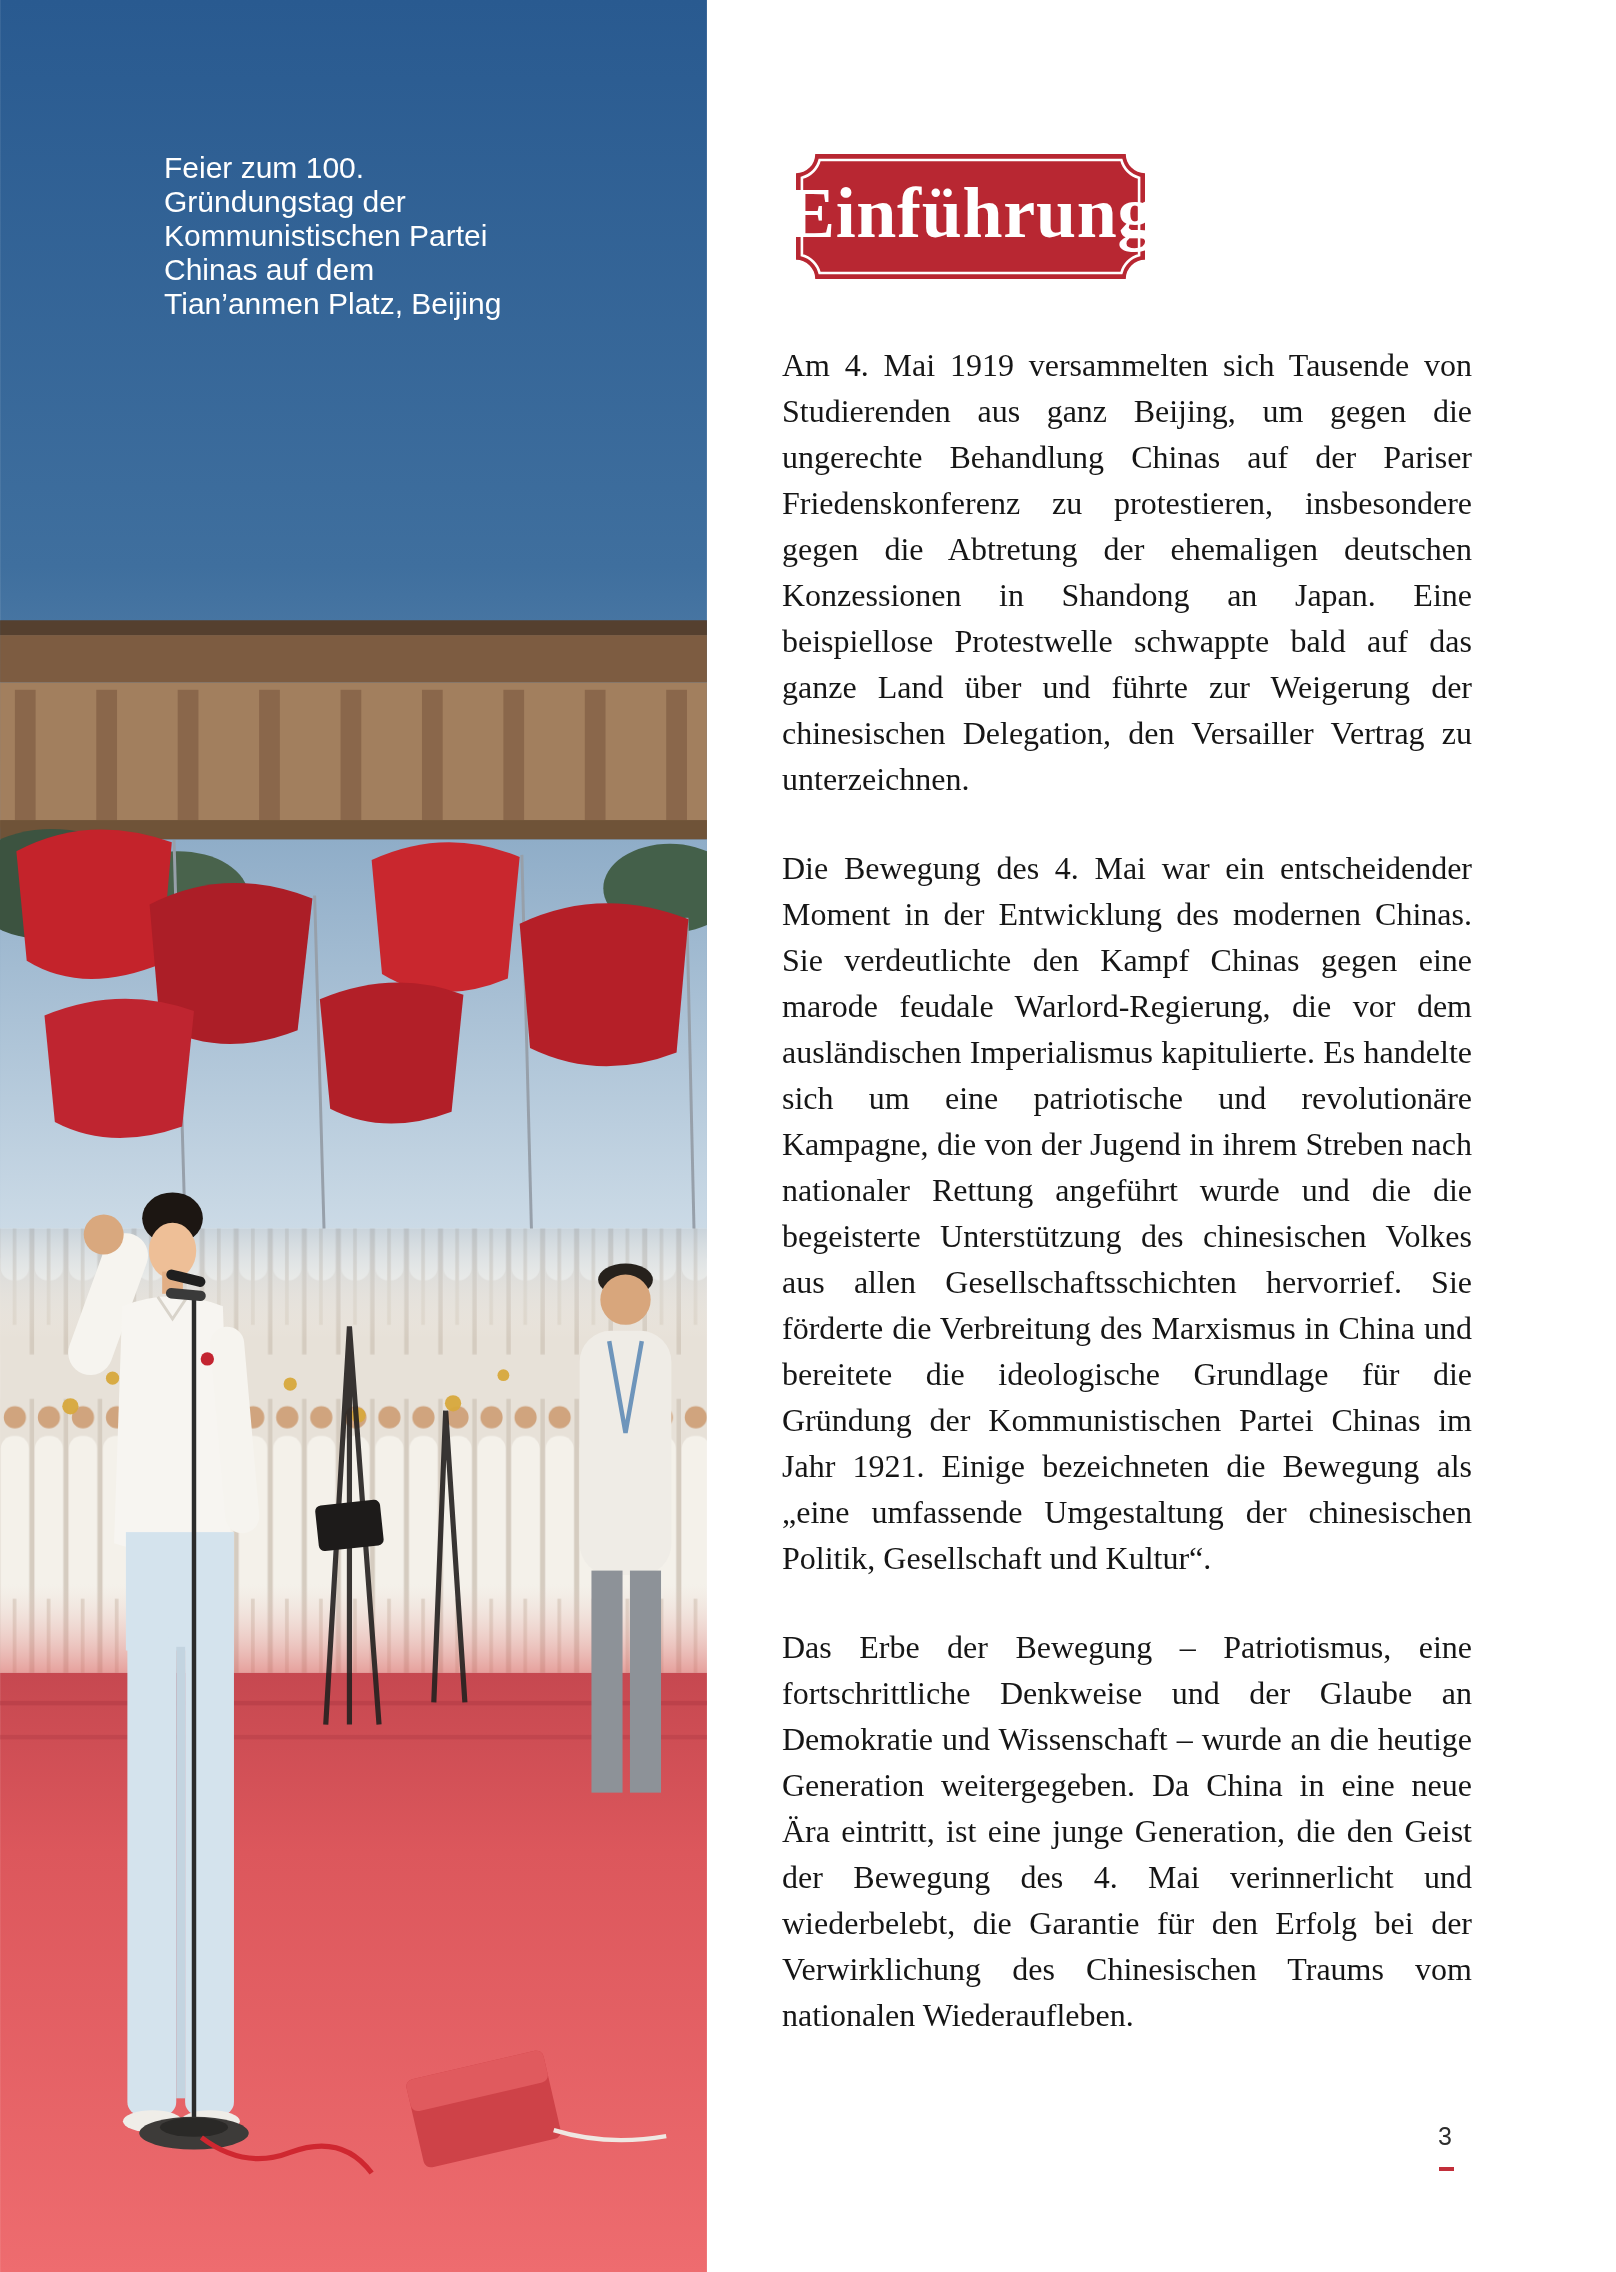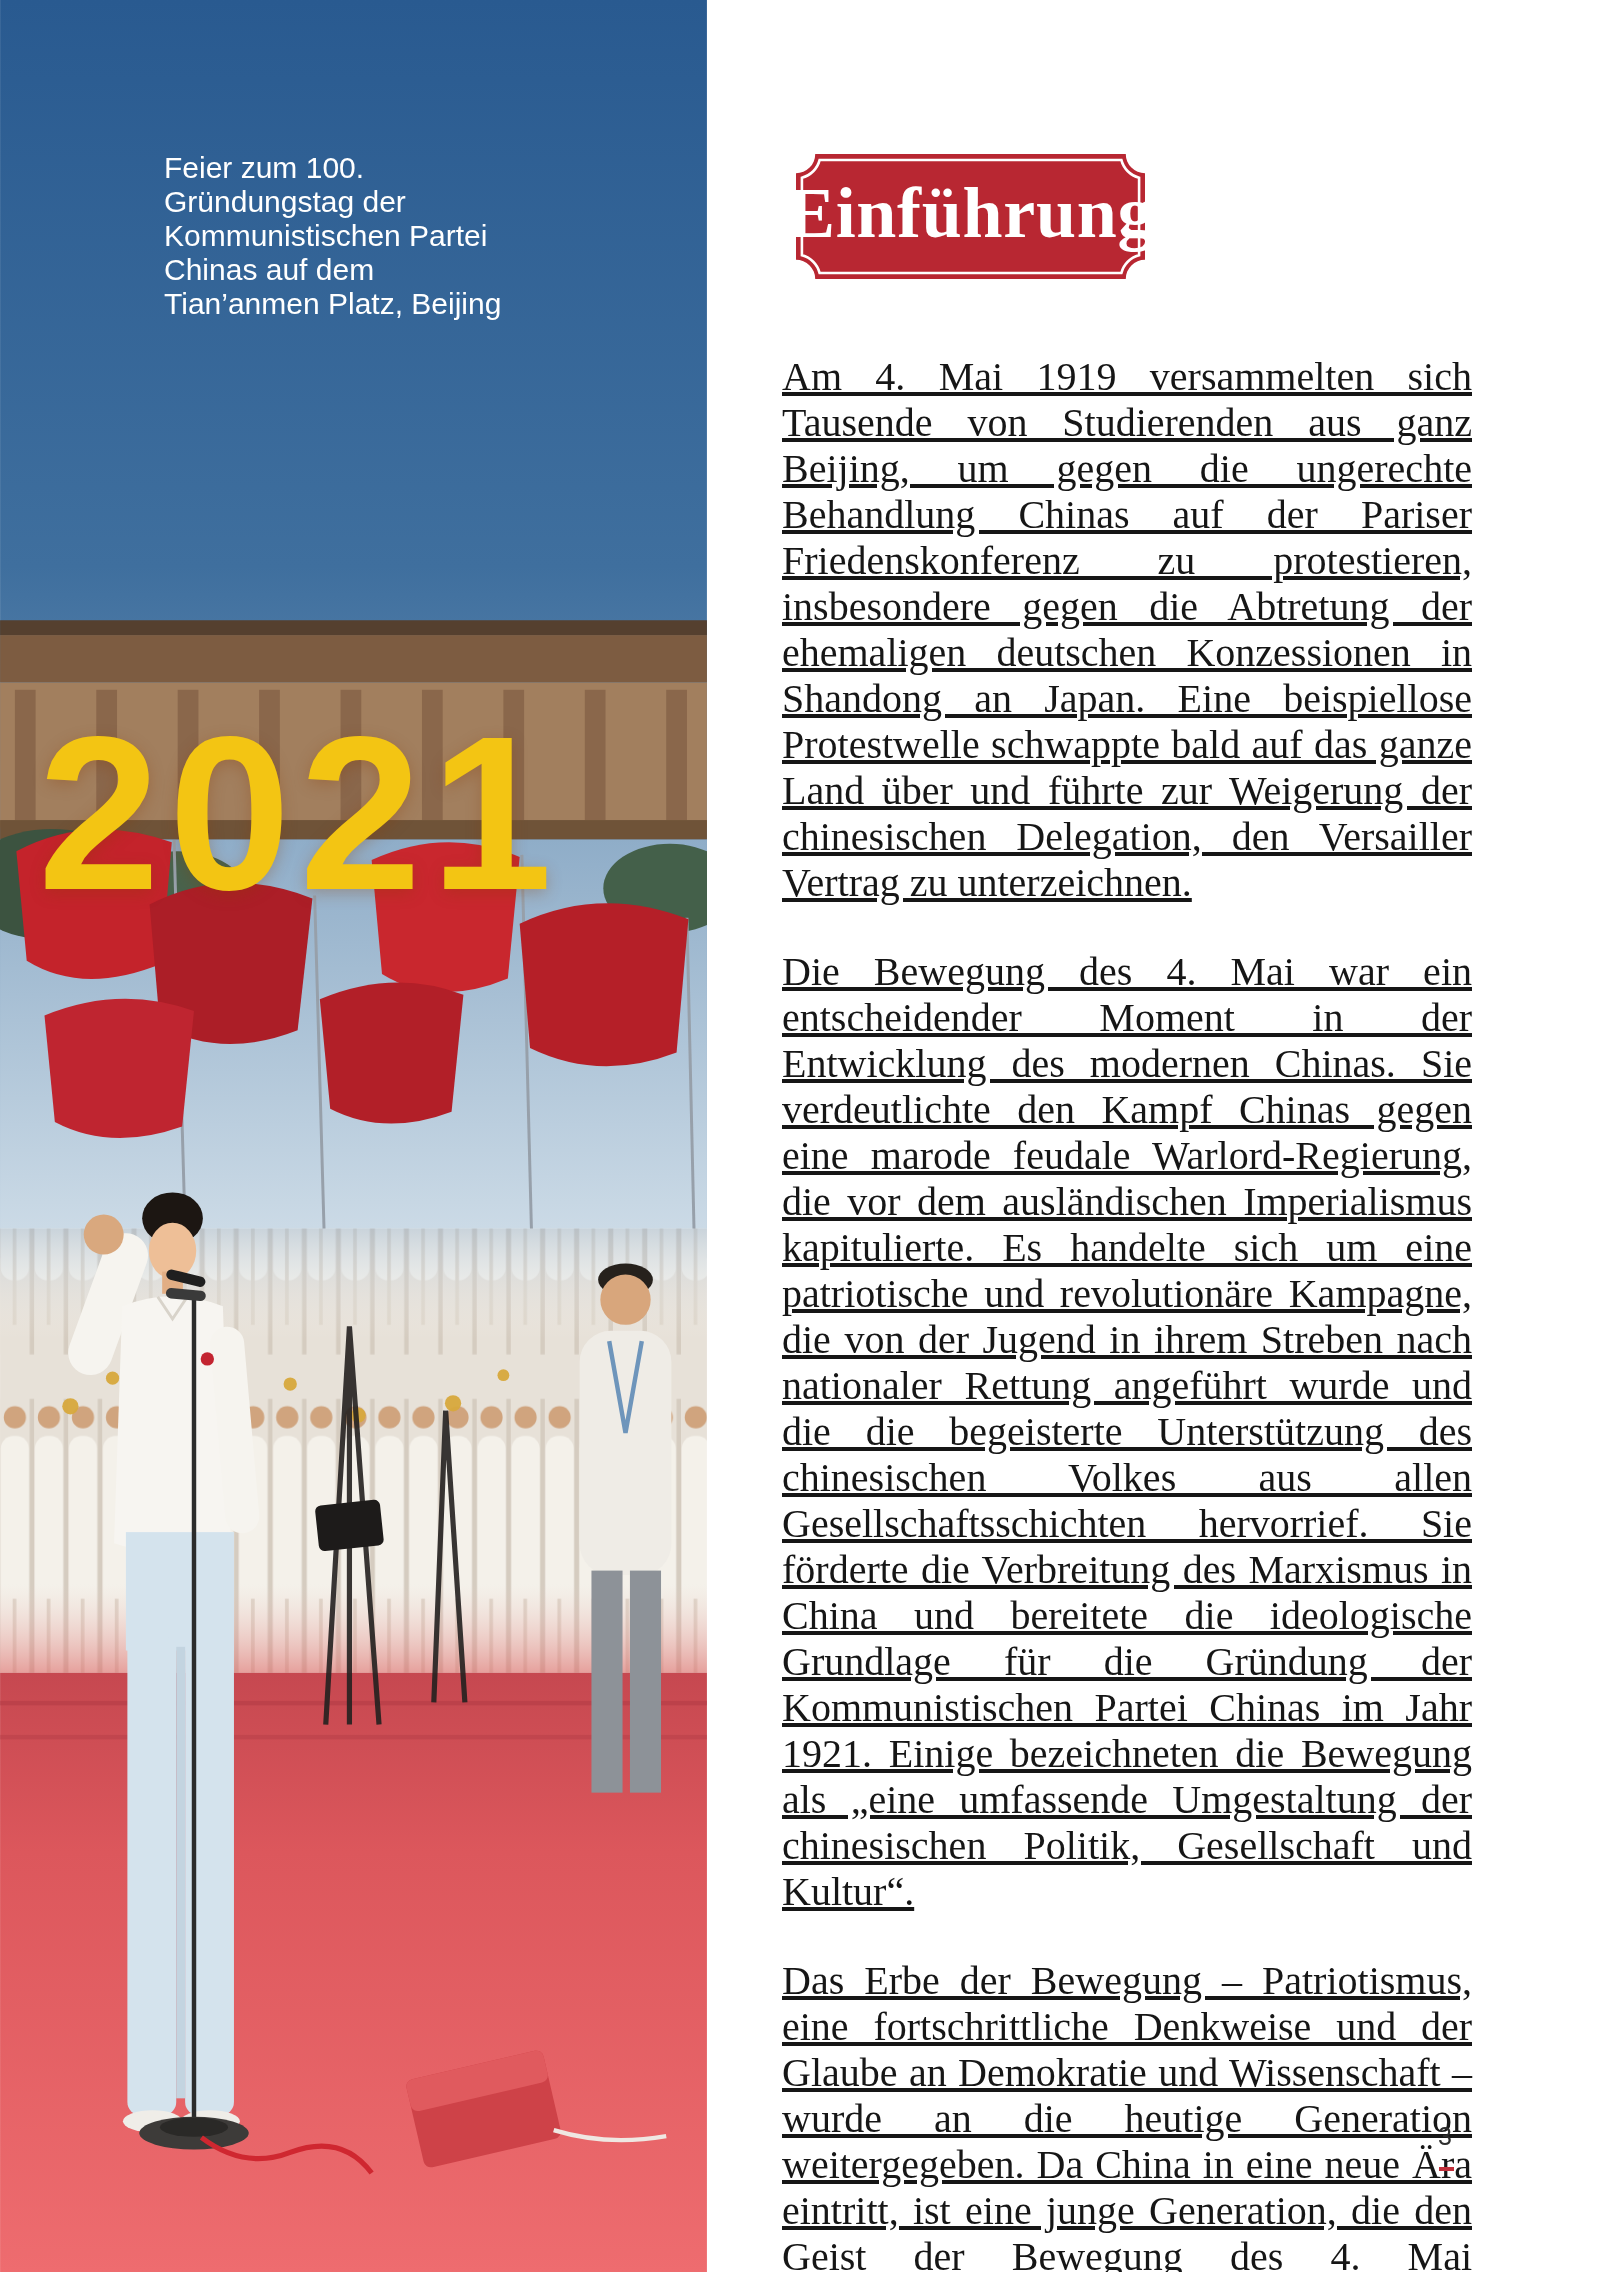--- a/index.html
+++ b/index.html
@@ -17,22 +17,22 @@
 
   
   .badge{position:absolute;left:796px;top:154px;width:349px;height:125px;
          display:flex;align-items:center;justify-content:center;}
   .badge svg{position:absolute;left:0;top:0;width:349px;height:125px;}
   .badge-label{position:relative;color:#ffffff;font-family:"Liberation Serif",serif;
          font-weight:700;font-size:72px;letter-spacing:0.7px;padding-bottom:6px;}
 
   
   .article-text{position:absolute;left:782px;top:342px;width:690px;}
-  .article-text p{margin:12px 0 43px 0;font-size:40px;line-height:46px;text-align:justify;
-         color:#161616;text-decoration:underline;}
+  .article-text p{margin:0 0 43px 0;font-size:32px;line-height:46px;text-align:justify;
+         color:#161616;}
   .article-text p:last-child{margin-bottom:0;}
 
   
   .page-number{position:absolute;left:1419px;top:2122px;width:52px;text-align:center;
          font-family:"Liberation Sans",sans-serif;font-size:25px;color:#2d2d2d;}
   .page-number-rule{position:absolute;left:1439px;top:2167px;width:15px;height:3.7px;background:#c22f3a;}
 </style>
 </head>
 <body>
 
@@ -181,21 +181,20 @@
       <g>
         <g transform="rotate(-13 655 2848)">
           <rect x="558" y="2788" width="190" height="122" rx="10" fill="#ce4248"></rect>
           <rect x="558" y="2788" width="190" height="44" rx="10" fill="#e05a5e"></rect>
         </g>
         <path d="M748,2878 Q820,2900 900,2886" stroke="#efe7e2" stroke-width="6" fill="none"></path>
       </g>
     </svg>
 
     <div class="photo-caption">Feier zum 100. Gründungstag der Kommunistischen Partei Chinas auf dem Tian’anmen Platz, Beijing</div>
-    <div class="photo-year">2021</div>
   </div>
 
   <div class="badge">
     <svg viewBox="0 0 472 169" xmlns="http://www.w3.org/2000/svg">
       <path d="M26,0 H446 A26,26 0 0 0 472,26 V143 A26,26 0 0 0 446,169 H26 A26,26 0 0 0 0,143 V26 A26,26 0 0 0 26,0 Z" fill="#b82732"></path>
       <path d="M32,8 H440 A33,33 0 0 0 464,32 V137 A33,33 0 0 0 440,161 H32 A33,33 0 0 0 8,137 V32 A33,33 0 0 0 32,8 Z" fill="none" stroke="#ffffff" stroke-width="3.5"></path>
     </svg>
     <span class="badge-label">Einführung</span>
   </div>
 

